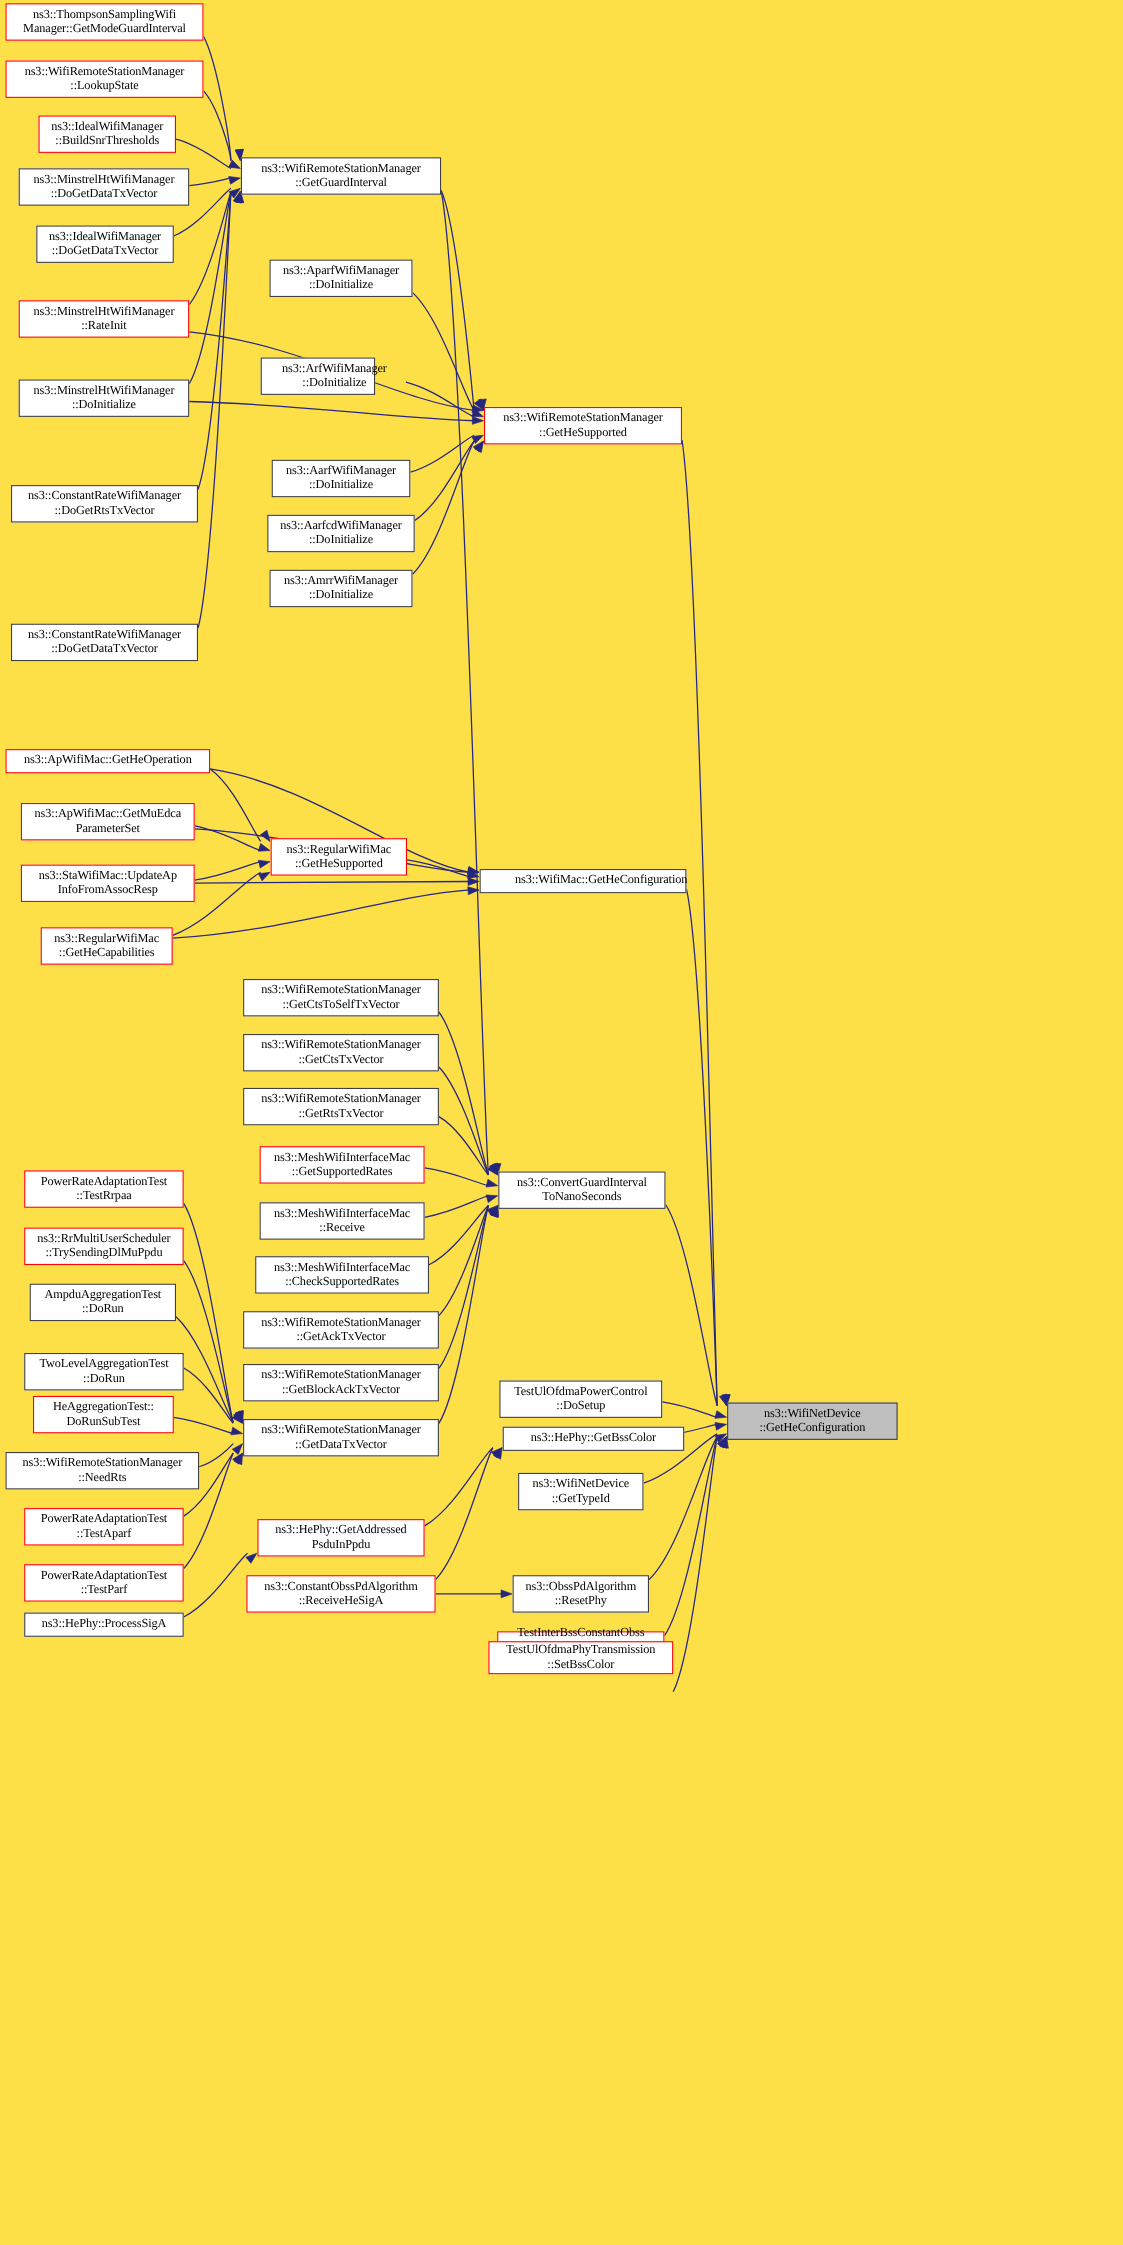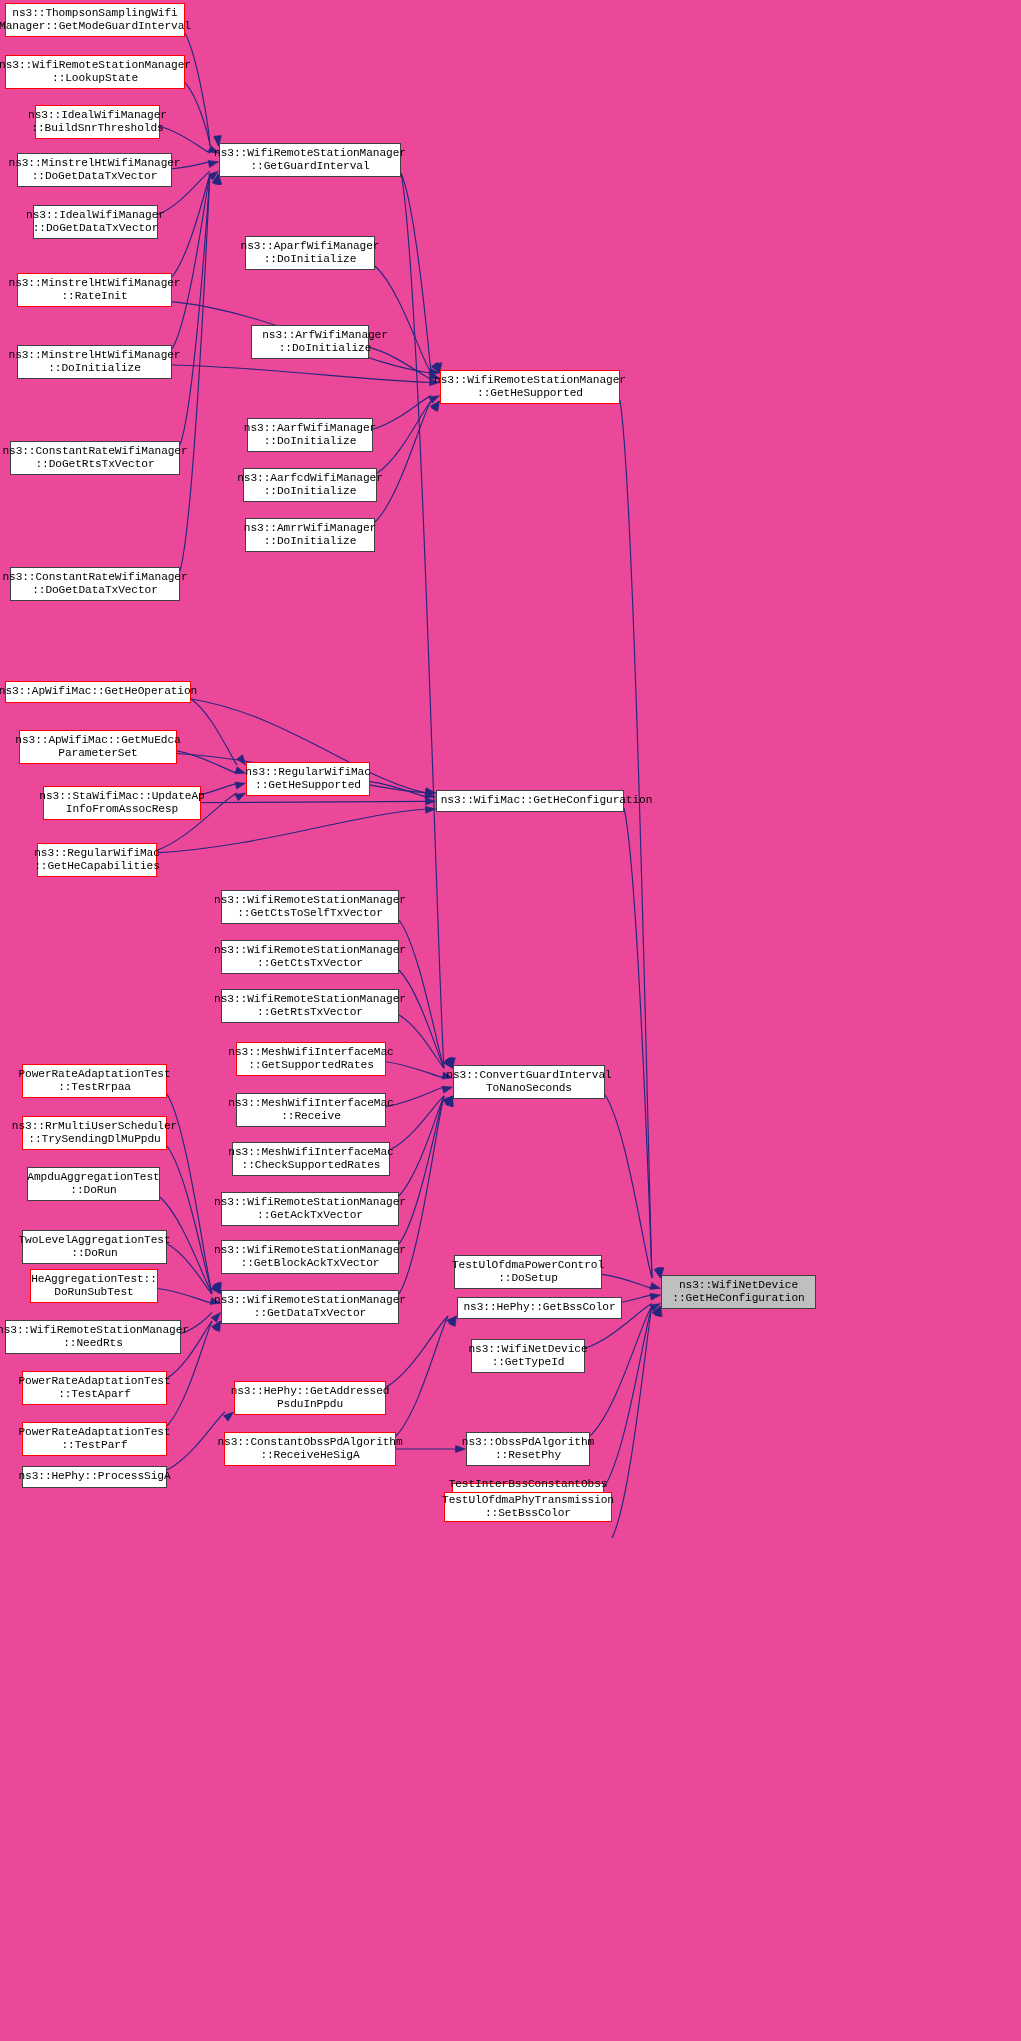--- a/index.html
+++ b/index.html
@@ -1,17 +1,17 @@
 <!DOCTYPE html>
 <html><head>
 <meta charset="utf-8">
 <style>
   html,body{margin:0;padding:0;background:#ffffff;}
-  #canvas{position:relative;width:1021px;height:2041px;background:#ec4899;
-          font-family:Liberation Mono, monospace;overflow:hidden;}
+  #canvas{position:relative;width:1021px;height:2041px;background:#fde047;
+          font-family:Liberation Serif, serif;overflow:hidden;}
   .node{position:absolute;box-sizing:border-box;background:#ffffff;
         display:flex;align-items:center;justify-content:center;text-align:center;
         font-size:11.2px;line-height:13.2px;color:#000000;letter-spacing:-0.1px;
         padding:1px 3px;white-space:pre-line;}
   .node.black{border:1.4px solid #404040;}
   .node.red{border:1.4px solid #ff0000;}
   .node.focus{border:1.4px solid #404040;background:#bfbfbf;}
   svg.edges{position:absolute;left:0;top:0;width:1021px;height:2041px;overflow:visible;}
   svg.edges path{fill:none;stroke:#26267f;stroke-width:1.15px;}
   svg.edges polygon{fill:#26267f;stroke:#26267f;stroke-width:0.6px;}
@@ -151,21 +151,21 @@
 ::RateInit</div>
       <div class="node black" style="left: 17px; top: 345px; width: 155px; height: 34px;">ns3::MinstrelHtWifiManager
 ::DoInitialize</div>
       <div class="node black" style="left: 10px; top: 441px; width: 170px; height: 34px;">ns3::ConstantRateWifiManager
 ::DoGetRtsTxVector</div>
       <div class="node black" style="left: 10px; top: 567px; width: 170px; height: 34px;">ns3::ConstantRateWifiManager
 ::DoGetDataTxVector</div>
       <div class="node red" style="left: 5px; top: 681px; width: 186px; height: 22px;">ns3::ApWifiMac::GetHeOperation</div>
       <div class="node red" style="left: 19px; top: 730px; width: 158px; height: 34px;">ns3::ApWifiMac::GetMuEdca
 ParameterSet</div>
-      <div class="node red" style="left: 19px; top: 786px; width: 158px; height: 34px; margin-left: 24px;">ns3::StaWifiMac::UpdateAp
+      <div class="node red" style="left: 19px; top: 786px; width: 158px; height: 34px;">ns3::StaWifiMac::UpdateAp
 InfoFromAssocResp</div>
       <div class="node red" style="left: 37px; top: 843px; width: 120px; height: 34px;">ns3::RegularWifiMac
 ::GetHeCapabilities</div>
       <div class="node red" style="left: 22px; top: 1064px; width: 145px; height: 34px;">PowerRateAdaptationTest
 ::TestRrpaa</div>
       <div class="node red" style="left: 22px; top: 1116px; width: 145px; height: 34px;">ns3::RrMultiUserScheduler
 ::TrySendingDlMuPpdu</div>
       <div class="node black" style="left: 27px; top: 1167px; width: 133px; height: 34px;">AmpduAggregationTest
 ::DoRun</div>
       <div class="node black" style="left: 22px; top: 1218px; width: 145px; height: 34px; margin-top: 12px;">TwoLevelAggregationTest
@@ -176,21 +176,21 @@
 ::NeedRts</div>
       <div class="node red" style="left: 22px; top: 1371px; width: 145px; height: 34px;">PowerRateAdaptationTest
 ::TestAparf</div>
       <div class="node red" style="left: 22px; top: 1422px; width: 145px; height: 34px;">PowerRateAdaptationTest
 ::TestParf</div>
       <div class="node black" style="left: 22px; top: 1466px; width: 145px; height: 22px;">ns3::HePhy::ProcessSigA</div>
       <div class="node black" style="left: 219px; top: 143px; width: 182px; height: 34px;">ns3::WifiRemoteStationManager
 ::GetGuardInterval</div>
       <div class="node black" style="left: 245px; top: 236px; width: 130px; height: 34px;">ns3::AparfWifiManager
 ::DoInitialize</div>
-      <div class="node black" style="left: 251px; top: 325px; width: 118px; height: 34px; padding-left: 33px;">ns3::ArfWifiManager
+      <div class="node black" style="left: 237px; top: 325px; width: 104px; height: 34px; padding-left: 33px;">ns3::ArfWifiManager
 ::DoInitialize</div>
       <div class="node black" style="left: 247px; top: 418px; width: 126px; height: 34px;">ns3::AarfWifiManager
 ::DoInitialize</div>
       <div class="node black" style="left: 243px; top: 468px; width: 134px; height: 34px;">ns3::AarfcdWifiManager
 ::DoInitialize</div>
       <div class="node black" style="left: 245px; top: 518px; width: 130px; height: 34px;">ns3::AmrrWifiManager
 ::DoInitialize</div>
       <div class="node red" style="left: 246px; top: 762px; width: 124px; height: 34px;">ns3::RegularWifiMac
 ::GetHeSupported</div>
       <div class="node black" style="left: 221px; top: 890px; width: 178px; height: 34px;">ns3::WifiRemoteStationManager

